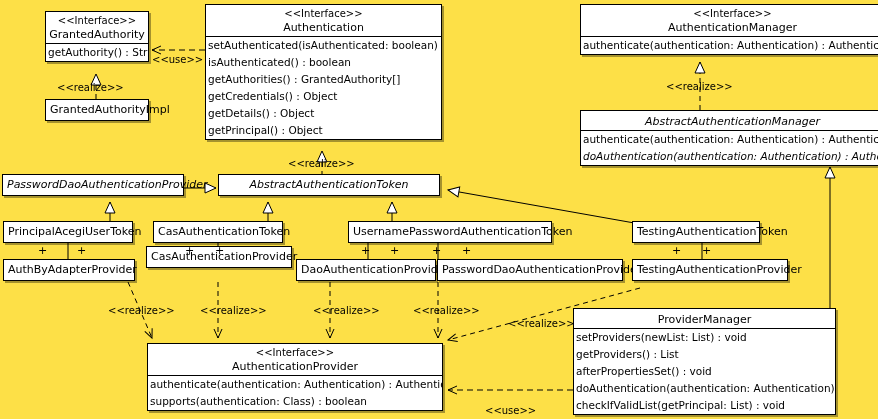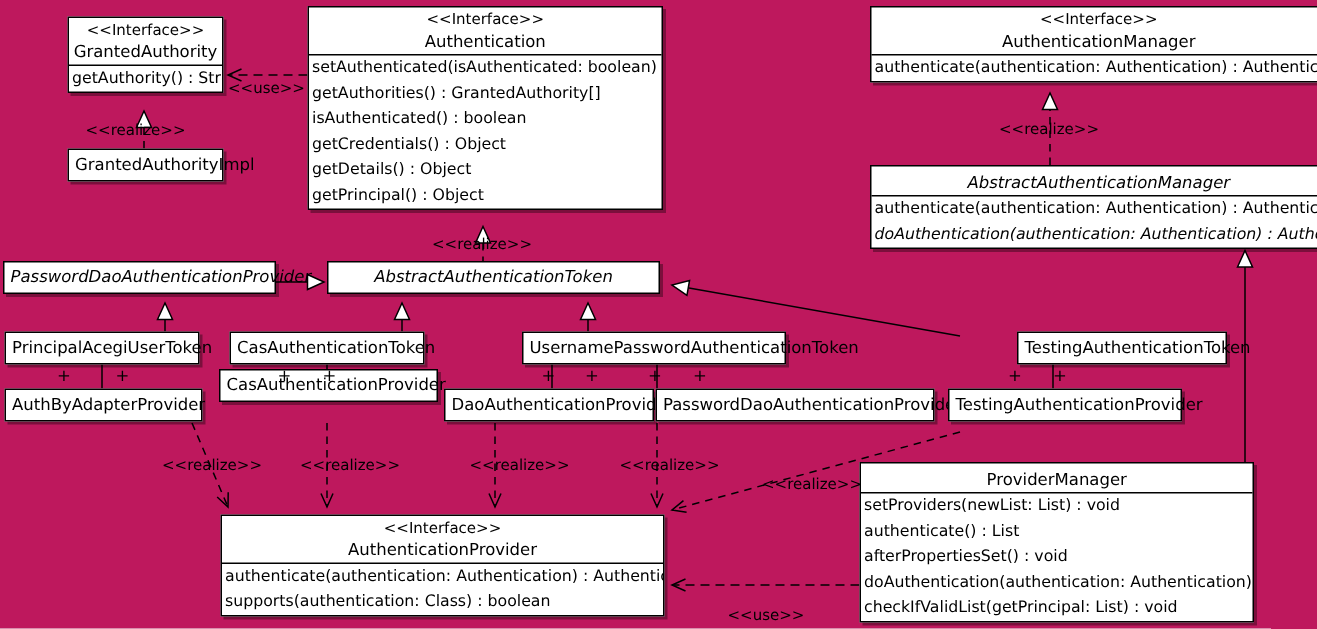--- a/index.html
+++ b/index.html
@@ -4,21 +4,21 @@
 <style>
   html, body {
     margin: 0;
     padding: 0;
     background: #ececec;
   }
   #canvas {
     position: relative;
     width: 878px;
     height: 419px;
-    background: #be185d;
+    background: #fde047;
     overflow: hidden;
     font-family: "DejaVu Sans", sans-serif;
   }
   svg.edges {
     position: absolute;
     left: 0; top: 0;
     width: 878px; height: 419px;
     pointer-events: none;
   }
   .node {
@@ -168,22 +168,22 @@
     <span class="cname">GrantedAuthorityImpl</span>
   </div>
 
   <div class="node" style="left:205px; top:4px; width:237px;">
     <div class="hdr">
       <span class="stereo">&lt;&lt;Interface&gt;&gt;</span>
       <span class="cname">Authentication</span>
     </div>
     <div class="compartment">
       <div class="member">setAuthenticated(isAuthenticated: boolean) : void</div>
+      <div class="member">isAuthenticated() : boolean</div>
       <div class="member">getAuthorities() : GrantedAuthority[]</div>
-      <div class="member">isAuthenticated() : boolean</div>
       <div class="member">getCredentials() : Object</div>
       <div class="member">getDetails() : Object</div>
       <div class="member">getPrincipal() : Object</div>
     </div>
   </div>
 
   <div class="node" style="left:580px; top:4px; width:305px;">
     <div class="hdr">
       <span class="stereo">&lt;&lt;Interface&gt;&gt;</span>
       <span class="cname">AuthenticationManager</span>
@@ -212,25 +212,25 @@
   </div>
 
   <div class="node simple" style="left:3px; top:221px; width:130px;text-align:right;">
     <span class="cname">PrincipalAcegiUserToken</span>
   </div>
 
   <div class="node simple" style="left:153px; top:221px; width:130px;">
     <span class="cname">CasAuthenticationToken</span>
   </div>
 
-  <div class="node simple" style="left:348px; top:221px; width:176px;">
+  <div class="node simple" style="left:348px; top:221px; width:204px;">
     <span class="cname">UsernamePasswordAuthenticationToken</span>
   </div>
 
-  <div class="node simple" style="left:632px; top:221px; width:140px;margin-left:46px;">
+  <div class="node simple" style="left:632px; top:221px; width:128px;">
     <span class="cname">TestingAuthenticationToken</span>
   </div>
 
   <div class="node simple" style="left:3px; top:259px; width:132px;">
     <span class="cname">AuthByAdapterProvider</span>
   </div>
 
   <div class="node simple" style="left:146px; top:246px; width:146px;">
     <span class="cname">CasAuthenticationProvider</span>
   </div>
@@ -257,21 +257,21 @@
       <div class="member">supports(authentication: Class) : boolean</div>
     </div>
   </div>
 
   <div class="node" style="left:573px; top:308px; width:263px;">
     <div class="hdr" style="padding-top:3px;">
       <span class="cname">ProviderManager</span>
     </div>
     <div class="compartment">
       <div class="member">setProviders(newList: List) : void</div>
-      <div class="member">authenticate() : List</div>
+      <div class="member">getProviders() : List</div>
       <div class="member">afterPropertiesSet() : void</div>
       <div class="member">doAuthentication(authentication: Authentication) : Authentication</div>
       <div class="member">checkIfValidList(getPrincipal: List) : void</div>
     </div>
   </div>
 
   <div class="edge-label" style="left:152px; top:54px;">&lt;&lt;use&gt;&gt;</div>
   <div class="edge-label" style="left:57px; top:82px;">&lt;&lt;realize&gt;&gt;</div>
   <div class="edge-label" style="left:288px; top:158px;">&lt;&lt;realize&gt;&gt;</div>
   <div class="edge-label" style="left:666px; top:81px;">&lt;&lt;realize&gt;&gt;</div>

